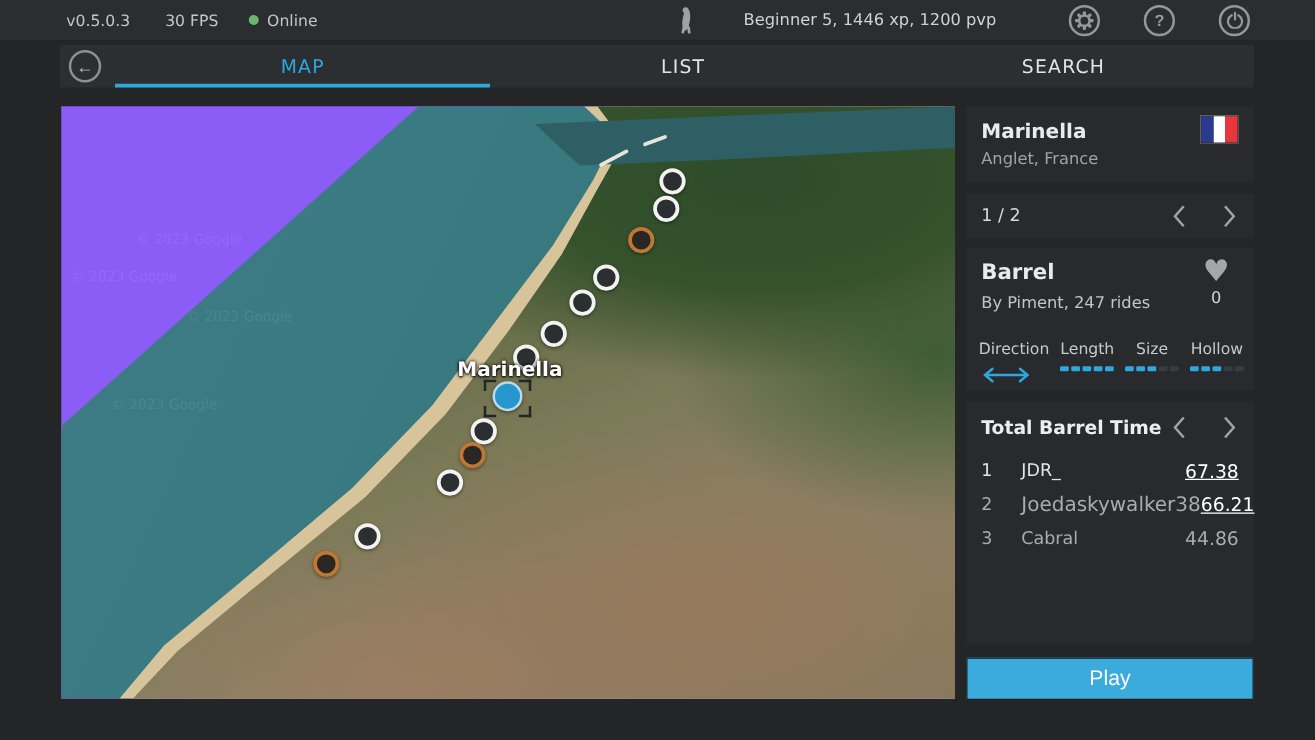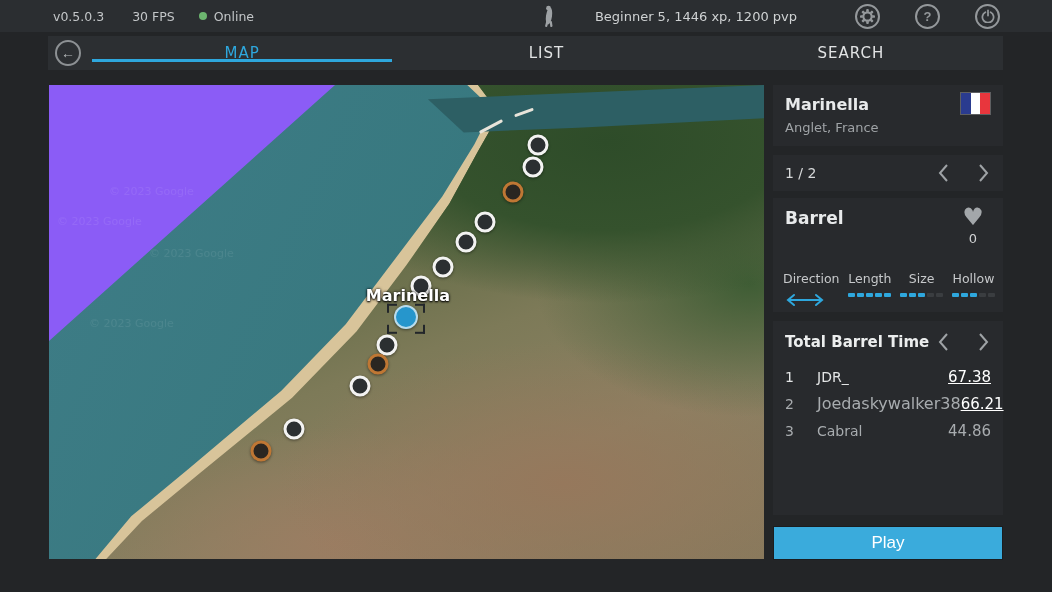--- a/index.html
+++ b/index.html
@@ -38,21 +38,21 @@
   .tabbar {
     position:absolute; left:48px; top:36px; width:955px; height:34px;
     background:#2c2f32;
   }
   .back-btn {
     position:absolute; left:7px; top:4px; width:26px; height:26px;
     border-radius:50%; border:2px solid #8d9194; color:#b8bbbd;
     display:flex; align-items:center; justify-content:center;
     font-size:14px; cursor:pointer; background:transparent;
   }
-  .tabs { position:absolute; left:42px; right:0; top:0; height:34px; display:flex;align-items:center; }
+  .tabs { position:absolute; left:42px; right:0; top:0; height:34px; display:flex; }
   .tab {
     flex:1; display:flex; align-items:center; justify-content:center;
     font-size:15px; letter-spacing:1px; color:#e2e4e5; cursor:pointer;
     position:relative;
   }
   .tab.active { color:var(--accent); }
   .tab.active::after {
     content:""; position:absolute; left:2px; right:2px; bottom:0; height:3px;
     background:var(--accent);
   }
@@ -296,20 +296,21 @@
     <span>
       <svg width="11" height="18" viewBox="0 0 11 18" fill="none" stroke="#9fa3a6" stroke-width="2">
           <polyline points="2,1 9,9 2,17"></polyline>
         </svg>
     </span>
   </button>
 </div>
 
 <div class="panel p-spot">
   <div class="spot-name">Barrel</div>
+  <div class="spot-byline">By Piment, 247 rides</div>
   <div class="fav">
     <div class="heart">♥</div>
     <div class="fav-count">0</div>
   </div>
   <div class="attrs">
     <div class="attr">
       <div class="attr-label">Direction</div>
       <span>
         <svg width="44" height="14" viewBox="0 0 44 14" fill="none" stroke="#2ea7dd" stroke-width="2" stroke-linecap="round">
           <line x1="6" y1="7" x2="38" y2="7"></line>

